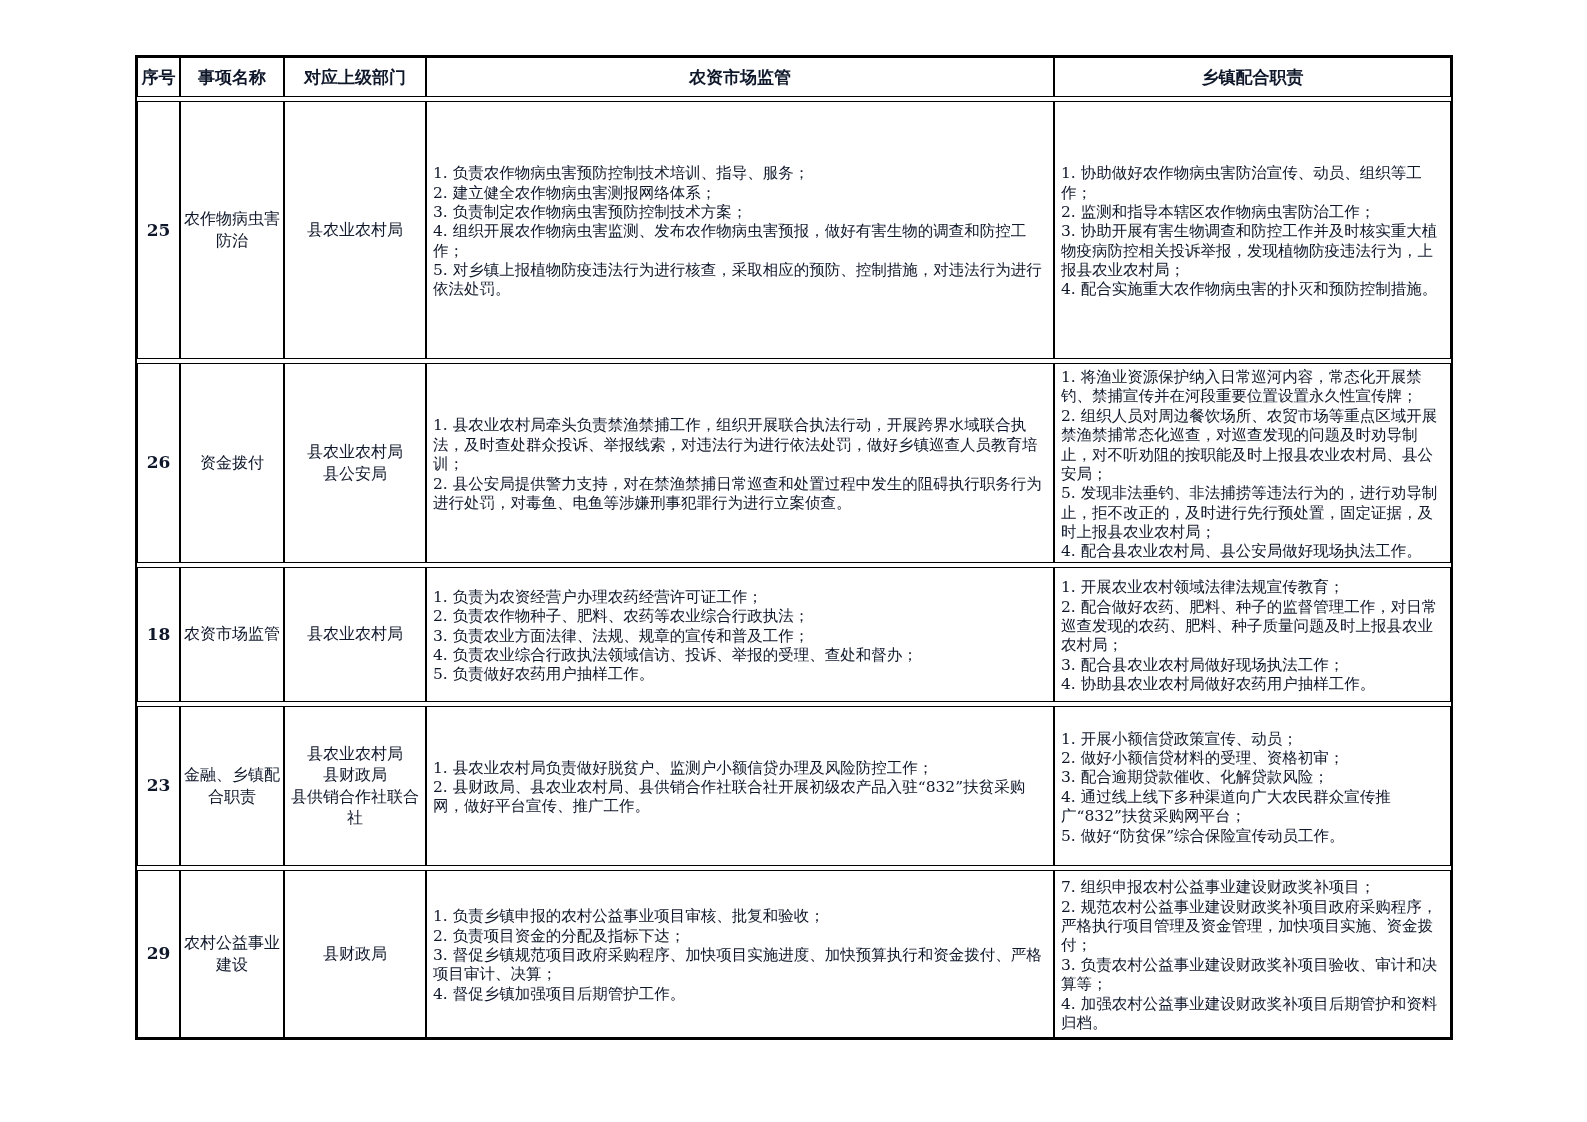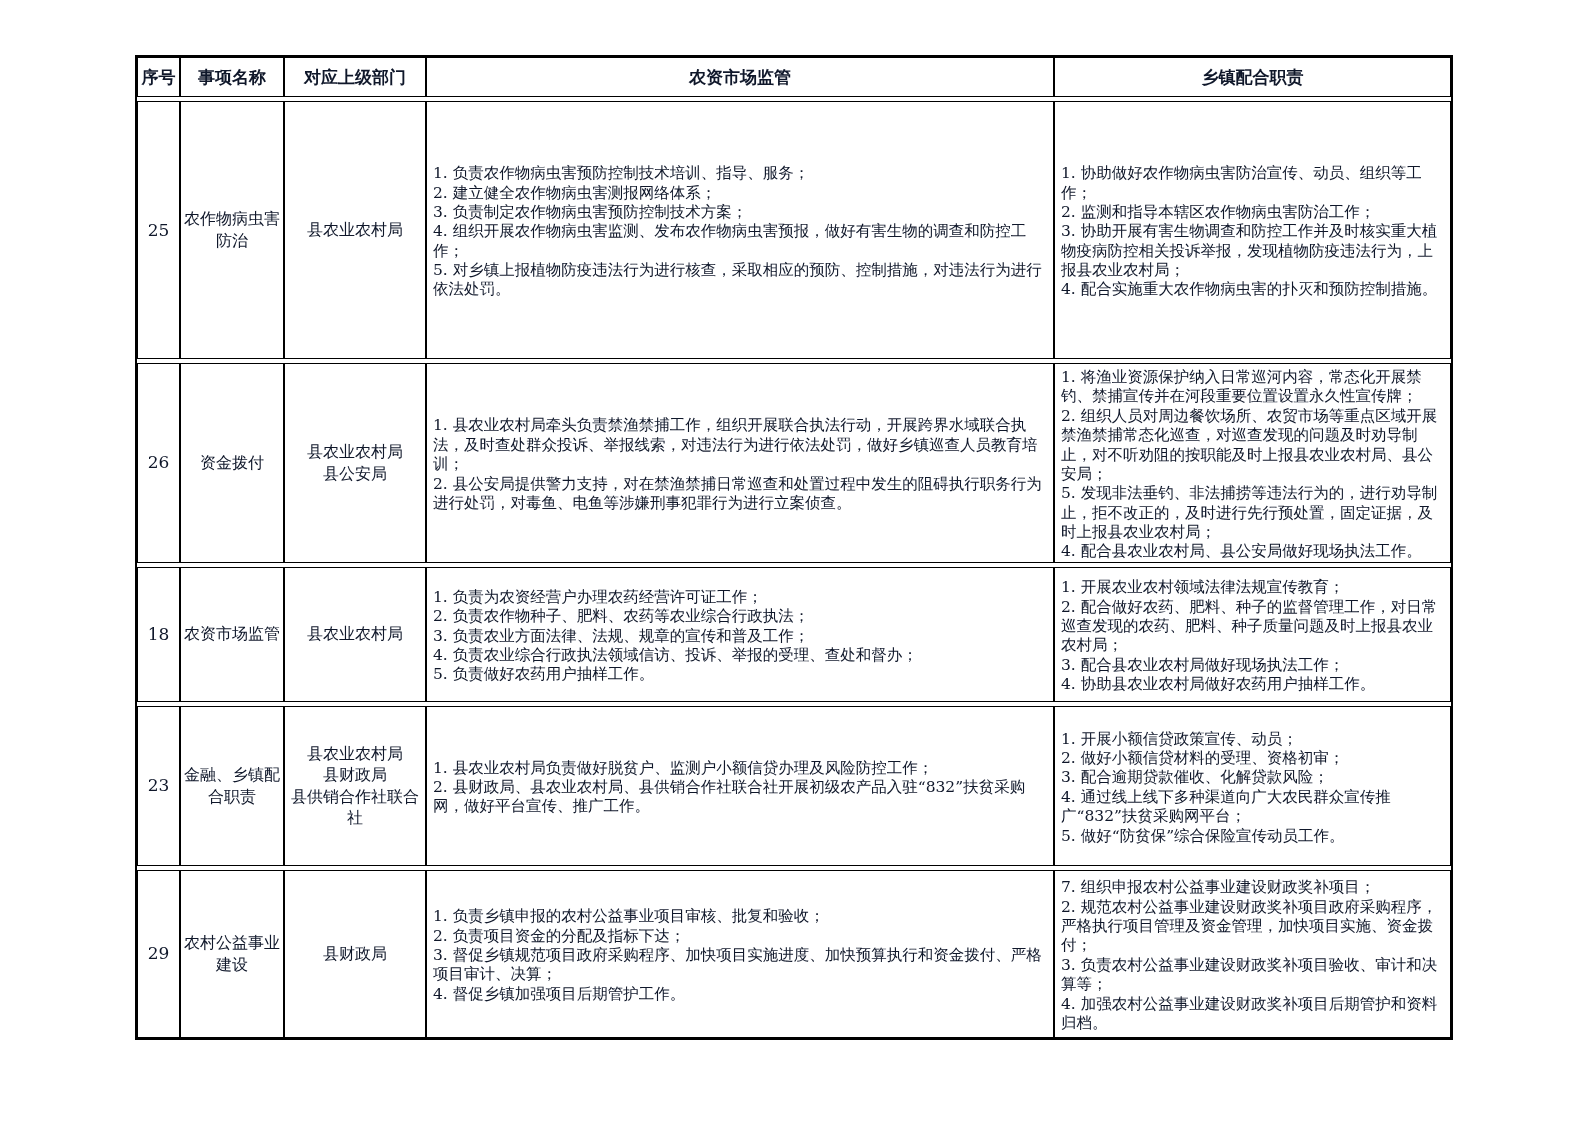--- a/index.html
+++ b/index.html
@@ -55,20 +55,21 @@
   }
   .cell-duties {
     text-align: left;
     font-size: 15.5px;
     line-height: 1.25;
     padding: 4px 5px 0 6px;
     white-space: pre-line;
   }
   .serial {
     font-size: 17px;
+    font-weight: bold;
   }
   .footer {
     position: absolute;
     left: 0;
     top: 1049px;
     width: 100%;
     text-align: center;
     font-size: 15px;
     letter-spacing: 1px;
   }

